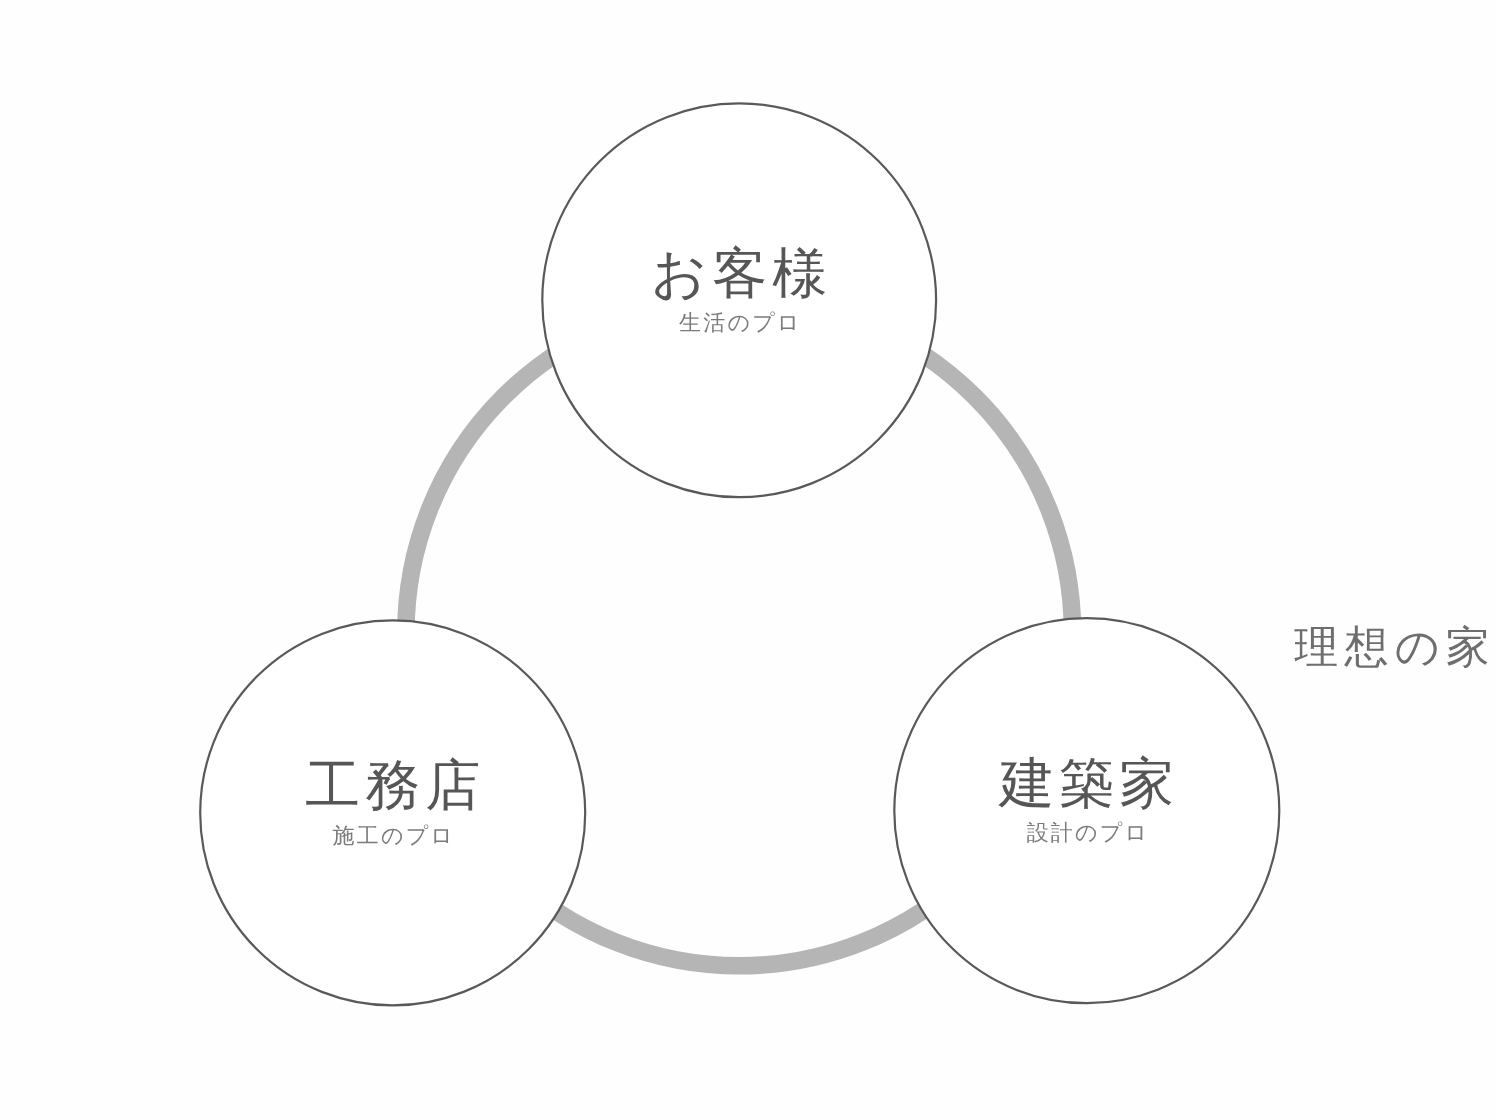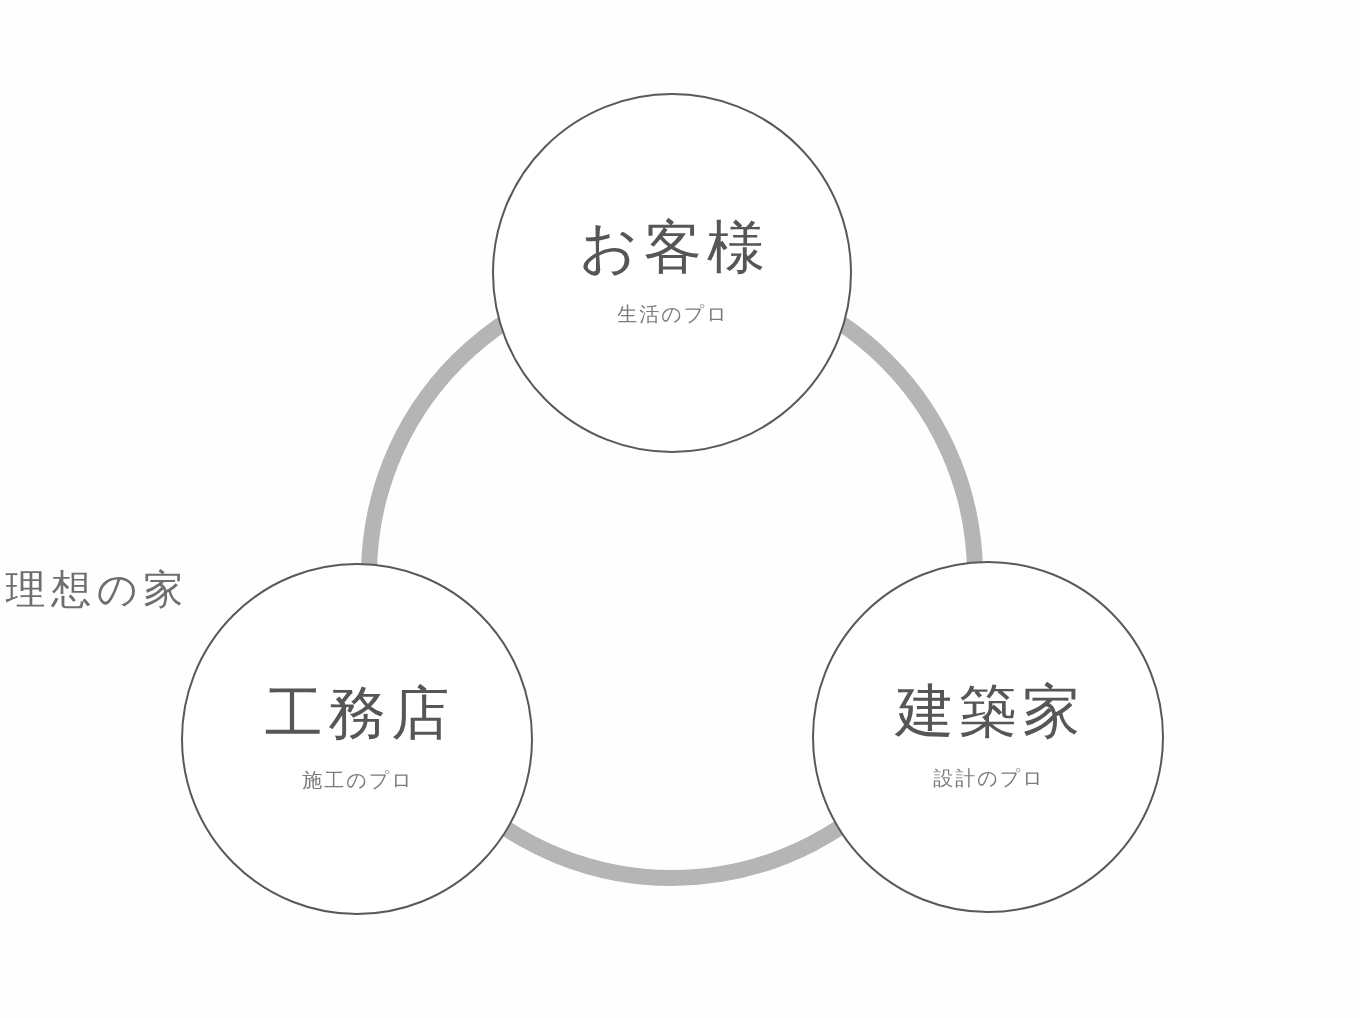--- a/index.html
+++ b/index.html
@@ -59,27 +59,27 @@
     height: 352px;
   }
   .node-architect {
     left: 812px;
     top: 561px;
     width: 352px;
     height: 352px;
   }
 
   .node-title {
-    font-size: 58px;
+    font-size: 50px;
     line-height: 1.12;
     color: #565656;
     letter-spacing: 0.09em;
     font-weight: 400;
     white-space: nowrap;
-    margin: 16px;
+    margin: 0;
     padding: 0;
     text-indent: 0.09em;
   }
 
   .node-subtitle {
     font-size: 20px;
     line-height: 1.3;
     color: #7b7b7b;
     letter-spacing: 0.1em;
     font-weight: 400;
@@ -98,21 +98,21 @@
     flex-direction: column;
     align-items: center;
   }
 
   
   .center-caption {
     position: absolute;
     left: 0;
     top: 565px;
     width: 1360px;
-    text-align: left;
+    text-align: right;
     z-index: 2;
     font-size: 40px;
     line-height: 1.2;
     color: #6e6e6e;
     letter-spacing: 0.14em;
     white-space: nowrap;
     text-indent: 0.14em;
   }
 </style>
 </head>

